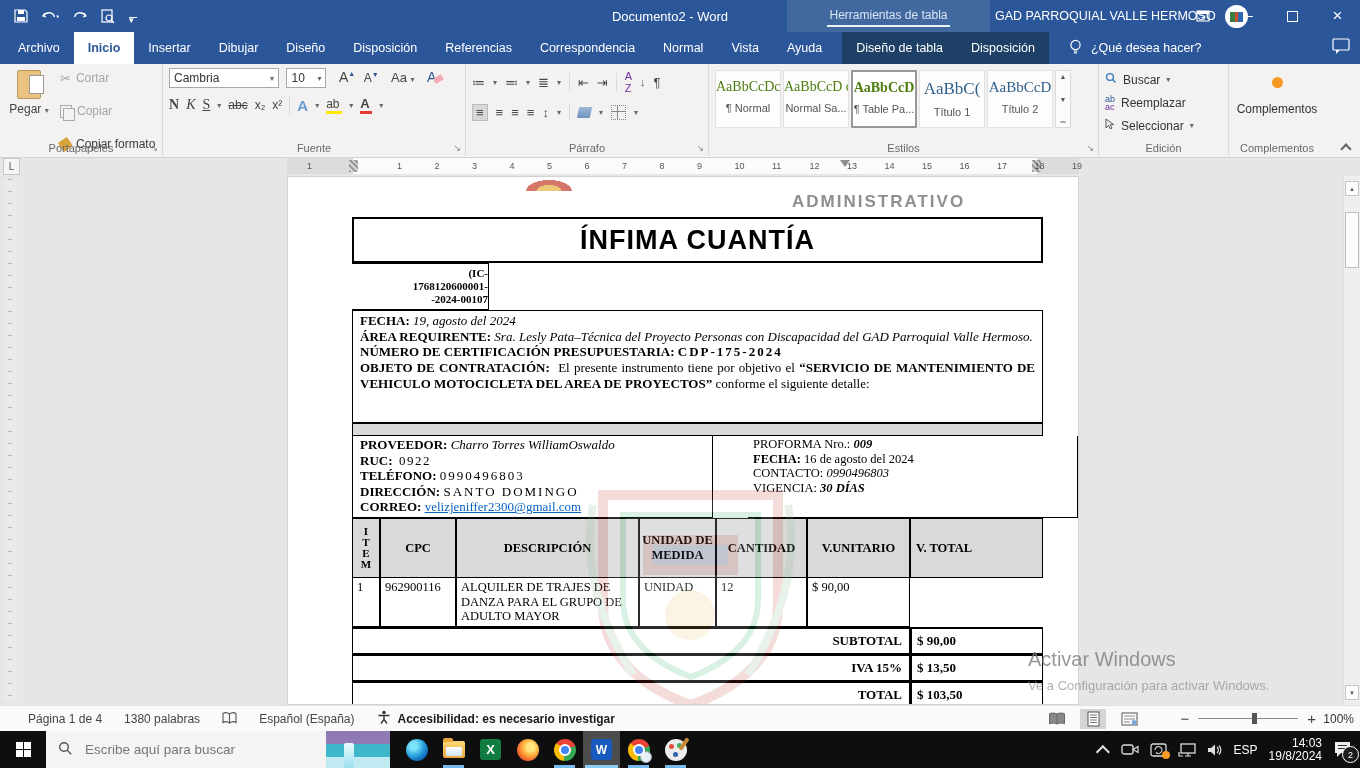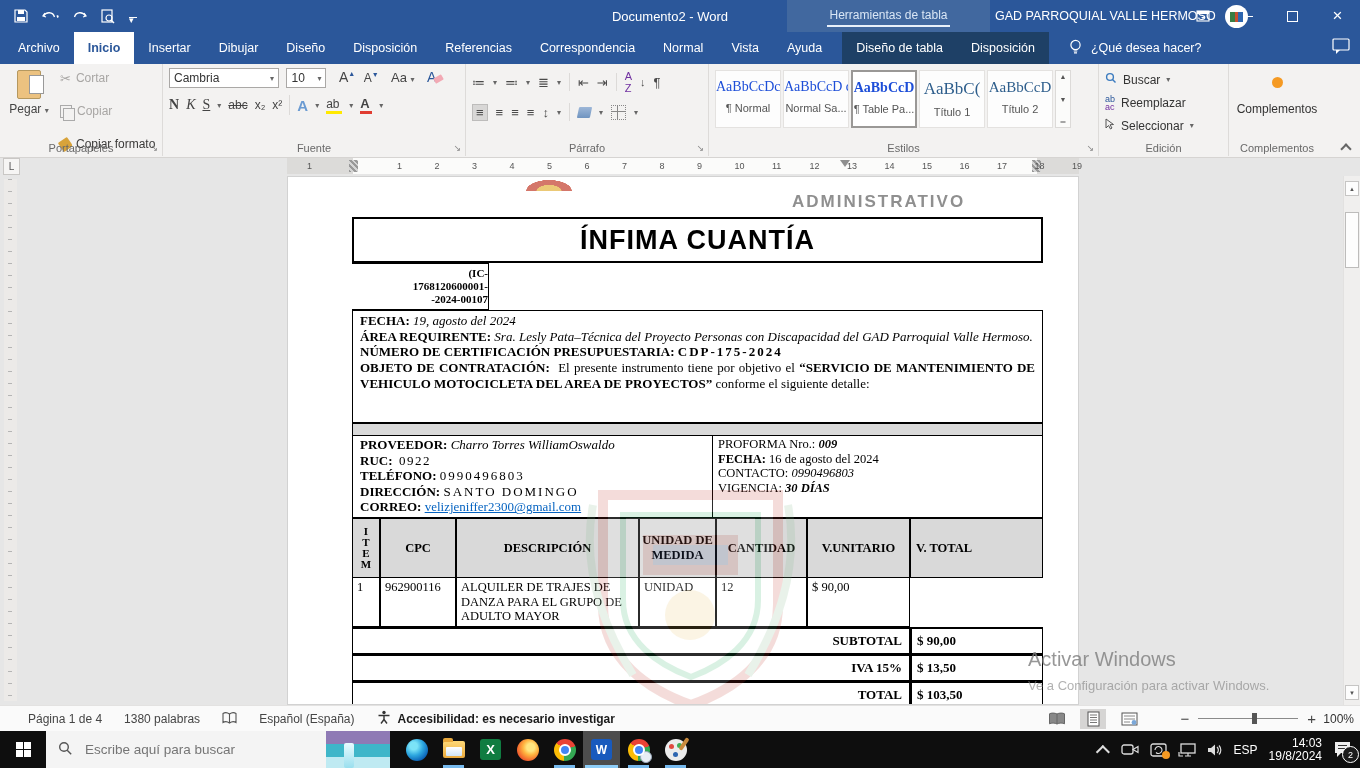--- a/index.html
+++ b/index.html
@@ -40,21 +40,21 @@
   .paste-btn{float:left;width:46px;text-align:center;font-size:12px;color:#444;padding-top:2px;}
   .clipart{width:22px;height:27px;background:#ecc280;border-radius:2px;margin:0 auto 3px;position:relative;border:1px solid #b5985f;}
   .clipart::after{content:"";position:absolute;right:-4px;top:4px;width:13px;height:17px;background:#fff;border:1px solid #999;}
   .clip-col{margin-left:54px;display:flex;flex-direction:column;gap:19px;font-size:12px;padding-top:3px;white-space:nowrap;}
   .clip-col .row{display:flex;align-items:center;gap:5px;}
   .combo{display:inline-flex;align-items:center;justify-content:space-between;background:#fff;border:1px solid #aaa8a6;height:20px;font-size:12px;color:#333;padding:0 4px;box-sizing:border-box;vertical-align:middle;}
   .fbtnrow{display:flex;align-items:center;gap:7px;margin-top:7px;}
   .fletter{font-family:"Liberation Serif",serif;font-size:14px;color:#444;}
   .ubar{display:inline-block;width:14px;height:3px;margin-left:-15px;vertical-align:-3px;}
   .stylecard{width:66px;height:58px;background:#fdfdfd;border:1px solid #e4e2e0;box-sizing:border-box;text-align:center;padding-top:8px;font-size:11px;color:#555;}
-  .stylecard .prev{font-family:"Liberation Serif",serif;font-size:14px;color:#1d4ed8;display:block;margin-bottom:7px;white-space:nowrap;overflow:hidden;}
+  .stylecard .prev{font-family:"Liberation Serif",serif;font-size:14px;color:#4d7c0f;display:block;margin-bottom:7px;white-space:nowrap;overflow:hidden;}
   .stylecard.sel{border:2px solid #9a9896;background:#fff;}
   .stylescroll{width:16px;height:58px;border:1px solid #dcdad8;display:flex;flex-direction:column;align-items:center;justify-content:space-between;padding:2px 0;box-sizing:border-box;background:#fbfbfa;font-size:7px;color:#555;}
   .editrow{display:flex;align-items:center;gap:6px;font-size:12px;color:#333;height:19px;white-space:nowrap;}
   .collapse{position:absolute;right:10px;bottom:6px;width:9px;height:9px;}
   .collapse::before{content:"";position:absolute;left:1px;top:3px;width:6px;height:6px;border-left:2px solid #666;border-top:2px solid #666;transform:rotate(45deg);}
   
   .rulerrow{position:absolute;top:157px;left:0;width:1360px;height:19px;}
   .tabsel{position:absolute;left:3px;top:1px;width:15px;height:15px;background:#f6f5f4;border:1px solid #c9c7c5;color:#555;font-size:10px;display:flex;align-items:center;justify-content:center;}
   .hruler{position:absolute;left:287px;top:1px;width:792px;height:16px;background:#dcdbd9;}
   .hruler .band{position:absolute;left:66px;width:684px;top:0;height:16px;background:#fbfbfa;}
@@ -71,21 +71,21 @@
      background:radial-gradient(ellipse at 50% 100%,#e3b23c 0 30%,#c23c2a 31% 55%,transparent 56%);}
   .adminwm{position:absolute;left:504px;top:15px;font-size:17px;font-weight:bold;color:#8f8f8f;letter-spacing:2px;font-family:"Liberation Sans",sans-serif;}
   .titlebox{position:absolute;left:64px;top:40px;width:691px;height:46px;border:2px solid #000;box-sizing:border-box;display:flex;align-items:center;justify-content:center;
      font-family:"Liberation Sans",sans-serif;font-weight:bold;font-size:27px;letter-spacing:1px;}
   .orow{position:absolute;left:64px;top:86px;width:691px;height:47px;display:flex;}
   .ocell1{width:554px;box-sizing:border-box;border:1px solid #000;background:#d9d9d9;display:flex;flex-direction:column;align-items:center;justify-content:center;font-weight:bold;font-size:13px;line-height:15px;}
   .ocell2{width:137px;box-sizing:border-box;border:1px solid #000;border-left:none;display:flex;flex-direction:column;align-items:flex-end;justify-content:center;font-weight:bold;font-size:11px;line-height:13px;}
   .details{position:absolute;left:64px;top:133px;width:691px;height:113px;box-sizing:border-box;border:1px solid #000;padding:2px 7px;font-size:13px;line-height:15.7px;text-align:justify;}
   .b{font-weight:bold;} .i{font-style:italic;} .sp2{letter-spacing:2px;} .sp1{letter-spacing:1.5px;}
   .graybar{position:absolute;left:64px;top:246px;width:691px;height:13px;background:#d9d9d9;border:1px solid #000;box-sizing:border-box;}
-  .provrow{position:absolute;left:64px;top:259px;width:825px;height:82px;display:flex;}
+  .provrow{position:absolute;left:64px;top:259px;width:825px;height:82px;display:flex;gap:35px;}
   .provleft{width:361px;box-sizing:border-box;border:1px solid #000;border-top:none;padding:1px 7px;font-size:13px;line-height:15.6px;}
   .provright{width:330px;box-sizing:border-box;border:1px solid #000;border-top:none;border-left:none;padding:1px 5px;font-size:12.5px;line-height:14.6px;}
   .link{color:#0563c1;text-decoration:underline;}
   .itable{position:absolute;left:64px;top:341px;width:691px;}
   .thead,.trow{display:grid;grid-template-columns:28px 76px 183px 77px 91px 103px 133px;}
   .th{box-sizing:border-box;border:1px solid #000;background:#d9d9d9;font-weight:bold;font-size:12.5px;display:flex;align-items:center;justify-content:center;text-align:center;height:60px;padding:2px;}
   .vertword{width:11px;word-break:break-all;line-height:11px;font-size:11px;margin:auto;}
   .td{box-sizing:border-box;border:1px solid #000;border-top:none;font-size:12.5px;line-height:14.5px;padding:2px 4px;height:49px;overflow:hidden;}
   .totrow{display:flex;height:27px;}
   .totlab{width:558px;box-sizing:border-box;border:1px solid #000;border-top:2px solid #000;display:flex;align-items:center;justify-content:flex-end;font-weight:bold;font-size:13px;padding-right:7px;}

